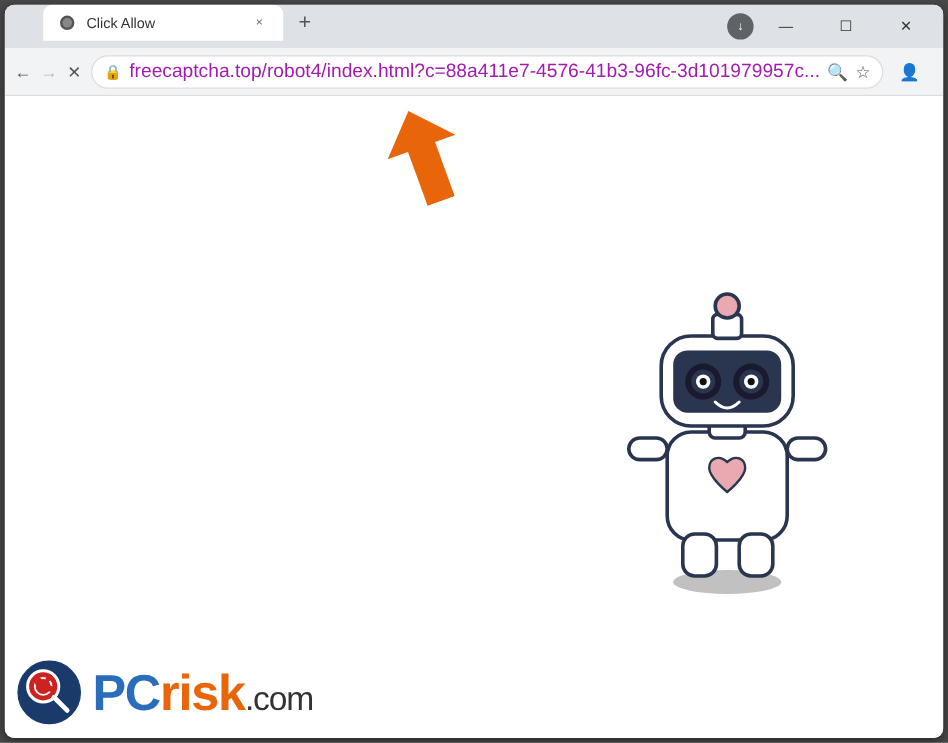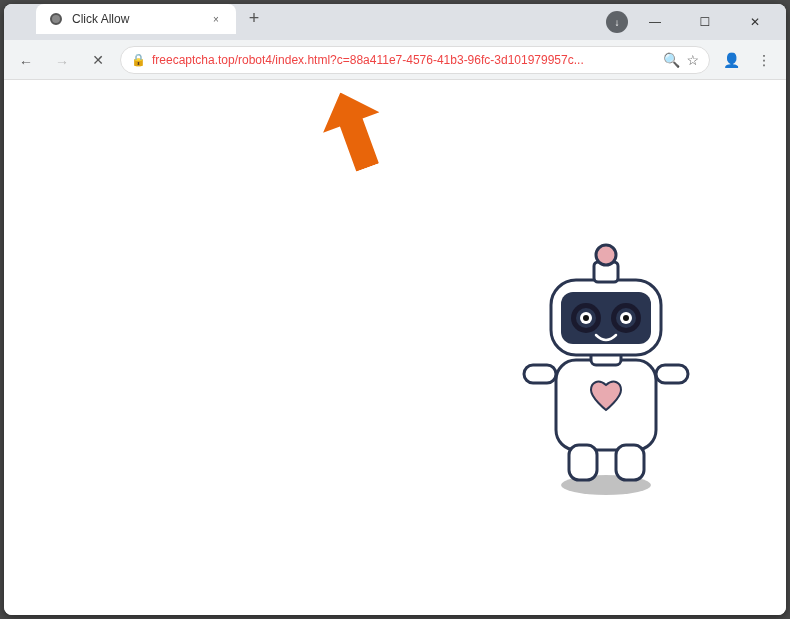--- a/index.html
+++ b/index.html
@@ -159,22 +159,22 @@
       gap: 6px;
       border: 1px solid #ddd;
     }
 
     .lock-icon {
       color: #555;
       font-size: 12px;
     }
 
     .url-text {
-      font-size: 12px;
-      color: #ef4444;
+      font-size: 16px;
+      color: #a21caf;
       flex: 1;
       overflow: hidden;
       text-overflow: ellipsis;
       white-space: nowrap;
     }
 
     .nav-actions {
       display: flex;
       gap: 4px;
     }
@@ -394,15 +394,35 @@
         <rect x="18" y="185" width="32" height="18" rx="9" fill="white" stroke="#2a3550" stroke-width="3"></rect>
 
         <rect x="150" y="185" width="32" height="18" rx="9" fill="white" stroke="#2a3550" stroke-width="3"></rect>
 
         <rect x="63" y="265" width="28" height="35" rx="10" fill="white" stroke="#2a3550" stroke-width="3"></rect>
 
         <rect x="110" y="265" width="28" height="35" rx="10" fill="white" stroke="#2a3550" stroke-width="3"></rect>
       </svg>
     </div>
 
+    <div class="watermark">
+
+      <svg class="pcrisk-icon" viewBox="0 0 55 55">
+        <circle cx="27" cy="27" r="26" fill="#1a3a6b" stroke="#1a3a6b" stroke-width="1"></circle>
+        <circle cx="22" cy="22" r="14" fill="#cc2222"></circle>
+        <circle cx="22" cy="22" r="8" fill="#cc2222"></circle>
+
+        <circle cx="22" cy="22" r="13" fill="none" stroke="white" stroke-width="2.5"></circle>
+        <circle cx="22" cy="22" r="7" fill="#cc2222" stroke="white" stroke-width="1.5"></circle>
+        <line x1="31" y1="31" x2="42" y2="42" stroke="white" stroke-width="4" stroke-linecap="round"></line>
+
+        <circle cx="18" cy="18" r="3.5" fill="#cc2222"></circle>
+        <circle cx="26" cy="16" r="2" fill="#cc2222"></circle>
+        <circle cx="28" cy="24" r="2.5" fill="#cc2222"></circle>
+      </svg>
+
+      <div class="pcrisk-text">
+        <span class="pc-part">PC</span><span class="risk-part">risk</span><span class="com-part">.com</span>
+      </div>
+    </div>
 
   </div>
 </div>
 
 </body></html>

